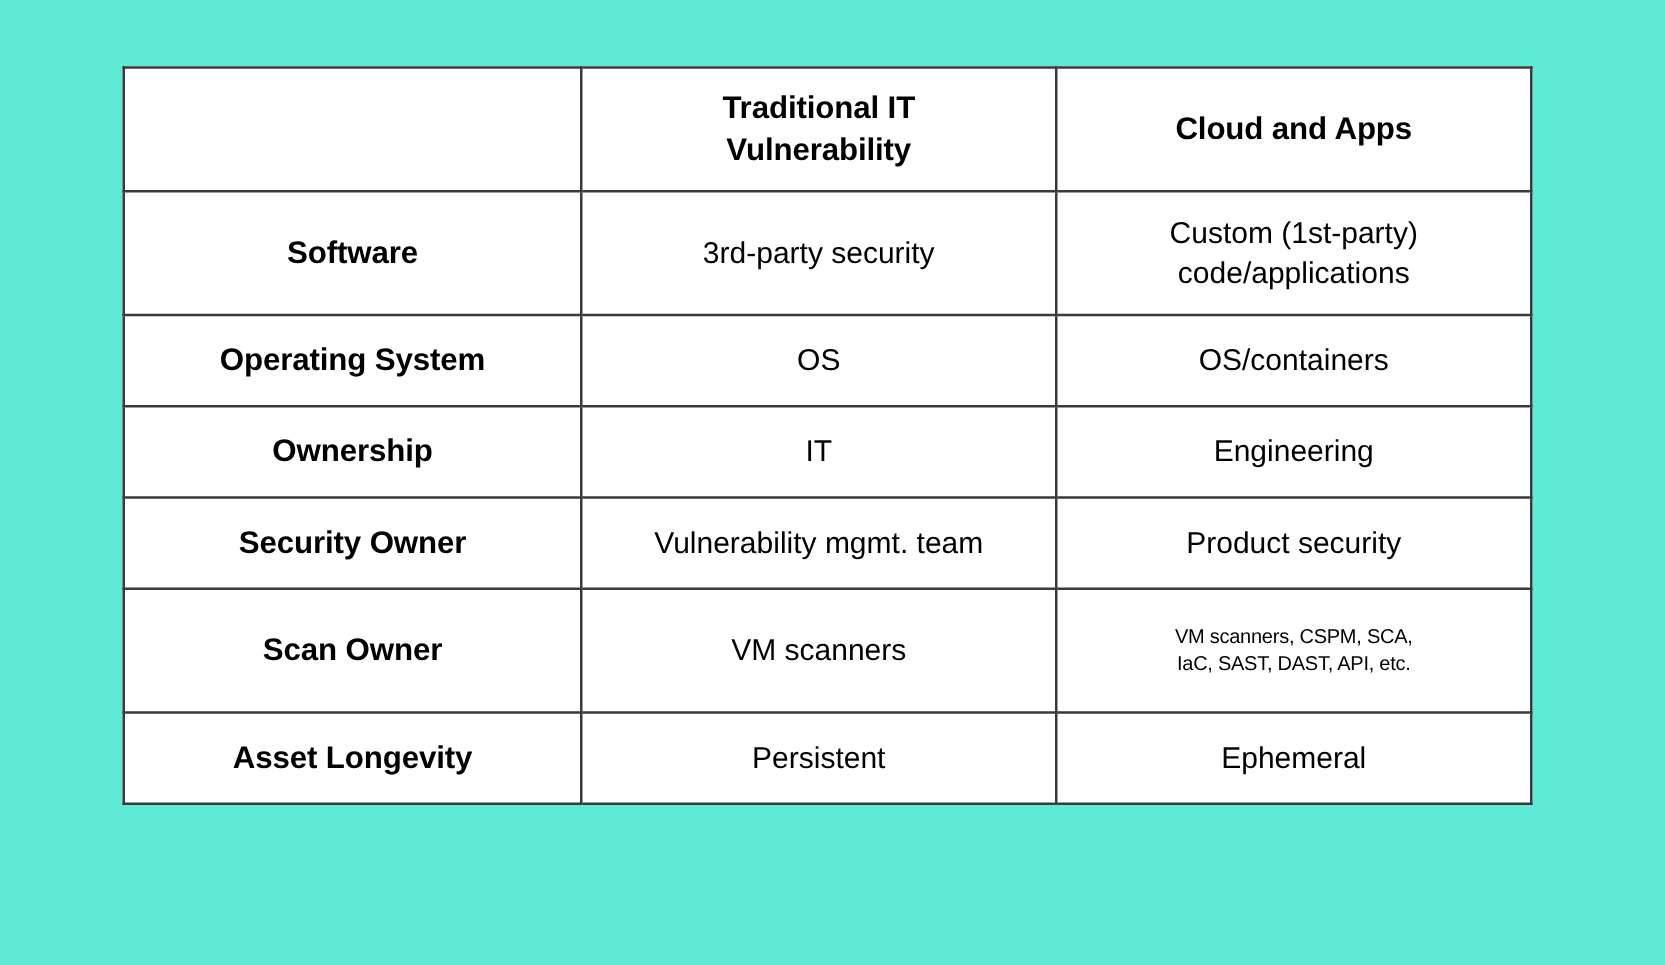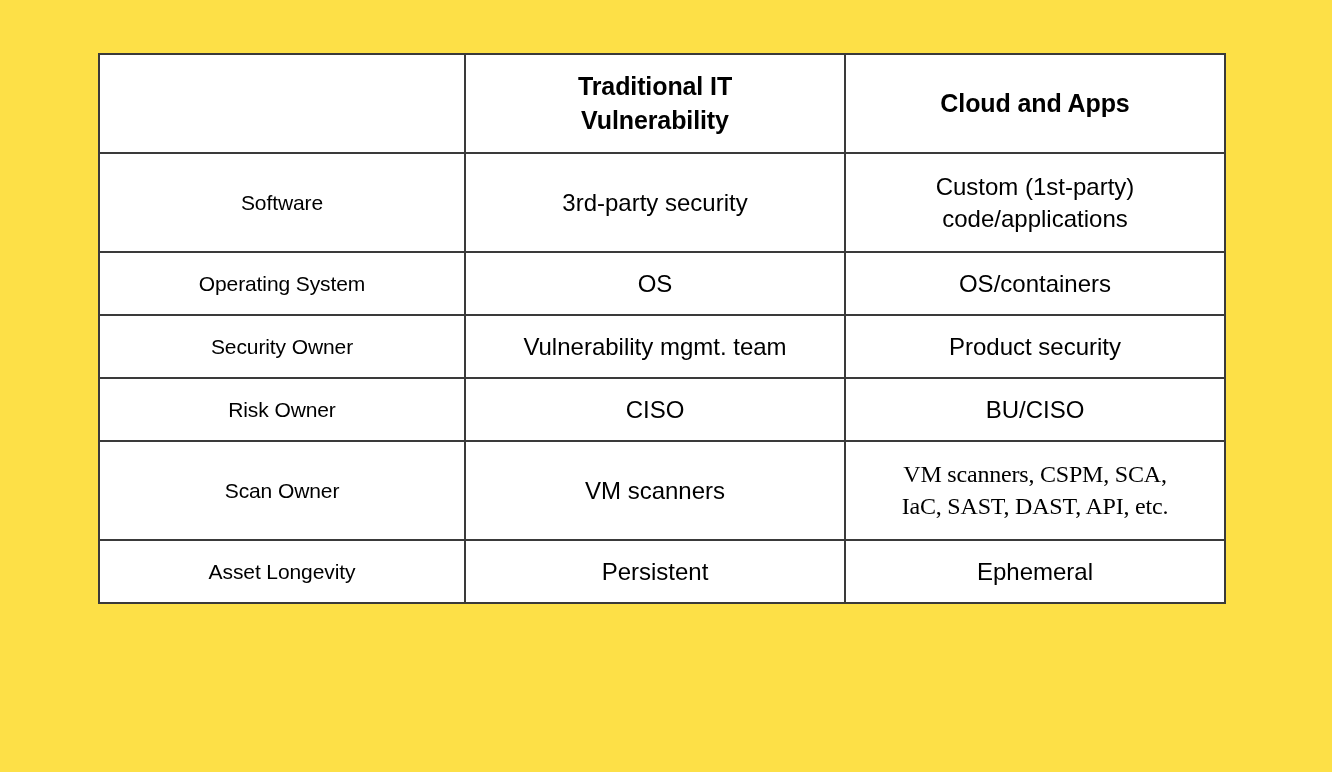--- a/index.html
+++ b/index.html
@@ -14,21 +14,21 @@
     overflow: hidden;
     font-family: "Liberation Sans", "DejaVu Sans", sans-serif;
     color: #000000;
     -webkit-font-smoothing: antialiased;
   }
 
   #page {
     position: relative;
     width: 1332px;
     height: 772px;
-    background: #fde047;
+    background: #5eead4;
   }
 
   
   .comparison-table {
     position: absolute;
     left: 98px;
     top: 53px;
     width: 1126px;
     border-collapse: collapse;
     table-layout: fixed;
@@ -55,43 +55,42 @@
     font-weight: 700;
     font-size: 25px;
     letter-spacing: -0.1px;
   }
   .header-row th.corner-cell {
     font-size: 0;
   }
 
   
   .body-row td {
-    height: 63px;
+    height: 73px;
     font-weight: 400;
     font-size: 24px;
   }
   .body-row td.attr-cell {
-    font-weight: 400;
-    font-size: 21px;
+    font-weight: 700;
+    font-size: 25px;
     letter-spacing: -0.1px;
     margin-top: 26px;
   }
 
   
   .body-row.row-tall td {
     height: 99px;
   }
 
   .cell-line { display: block; }
 
   .cell-dense {
-    font-size: 24px;
+    font-size: 16px;
     letter-spacing: -0.2px;
     white-space: nowrap;
-    font-family: Liberation Serif, serif;
   }
 </style>
 </head>
 <body>
 
 <div id="page">
 
   <table class="comparison-table">
     <colgroup>
       <col class="col-attr">
@@ -129,40 +128,40 @@
         <td class="attr-cell">Operating System</td>
         <td>
           <span class="cell-line">OS</span>
         </td>
         <td>
           <span class="cell-line">OS/containers</span>
         </td>
       </tr>
 
 
+      <tr class="body-row">
+        <td class="attr-cell">Ownership</td>
+        <td>
+          <span class="cell-line">IT</span>
+        </td>
+        <td>
+          <span class="cell-line">Engineering</span>
+        </td>
+      </tr>
 
       <tr class="body-row">
         <td class="attr-cell">Security Owner</td>
         <td>
           <span class="cell-line">Vulnerability mgmt. team</span>
         </td>
         <td>
           <span class="cell-line">Product security</span>
         </td>
       </tr>
 
-      <tr class="body-row">
-        <td class="attr-cell">Risk Owner</td>
-        <td>
-          <span class="cell-line">CISO</span>
-        </td>
-        <td>
-          <span class="cell-line">BU/CISO</span>
-        </td>
-      </tr>
 
       <tr class="body-row row-tall">
         <td class="attr-cell">Scan Owner</td>
         <td>
           <span class="cell-line">VM scanners</span>
         </td>
         <td>
           <span class="cell-line cell-dense">VM scanners, CSPM, SCA,</span>
           <span class="cell-line cell-dense">IaC, SAST, DAST, API, etc.</span>
         </td>

